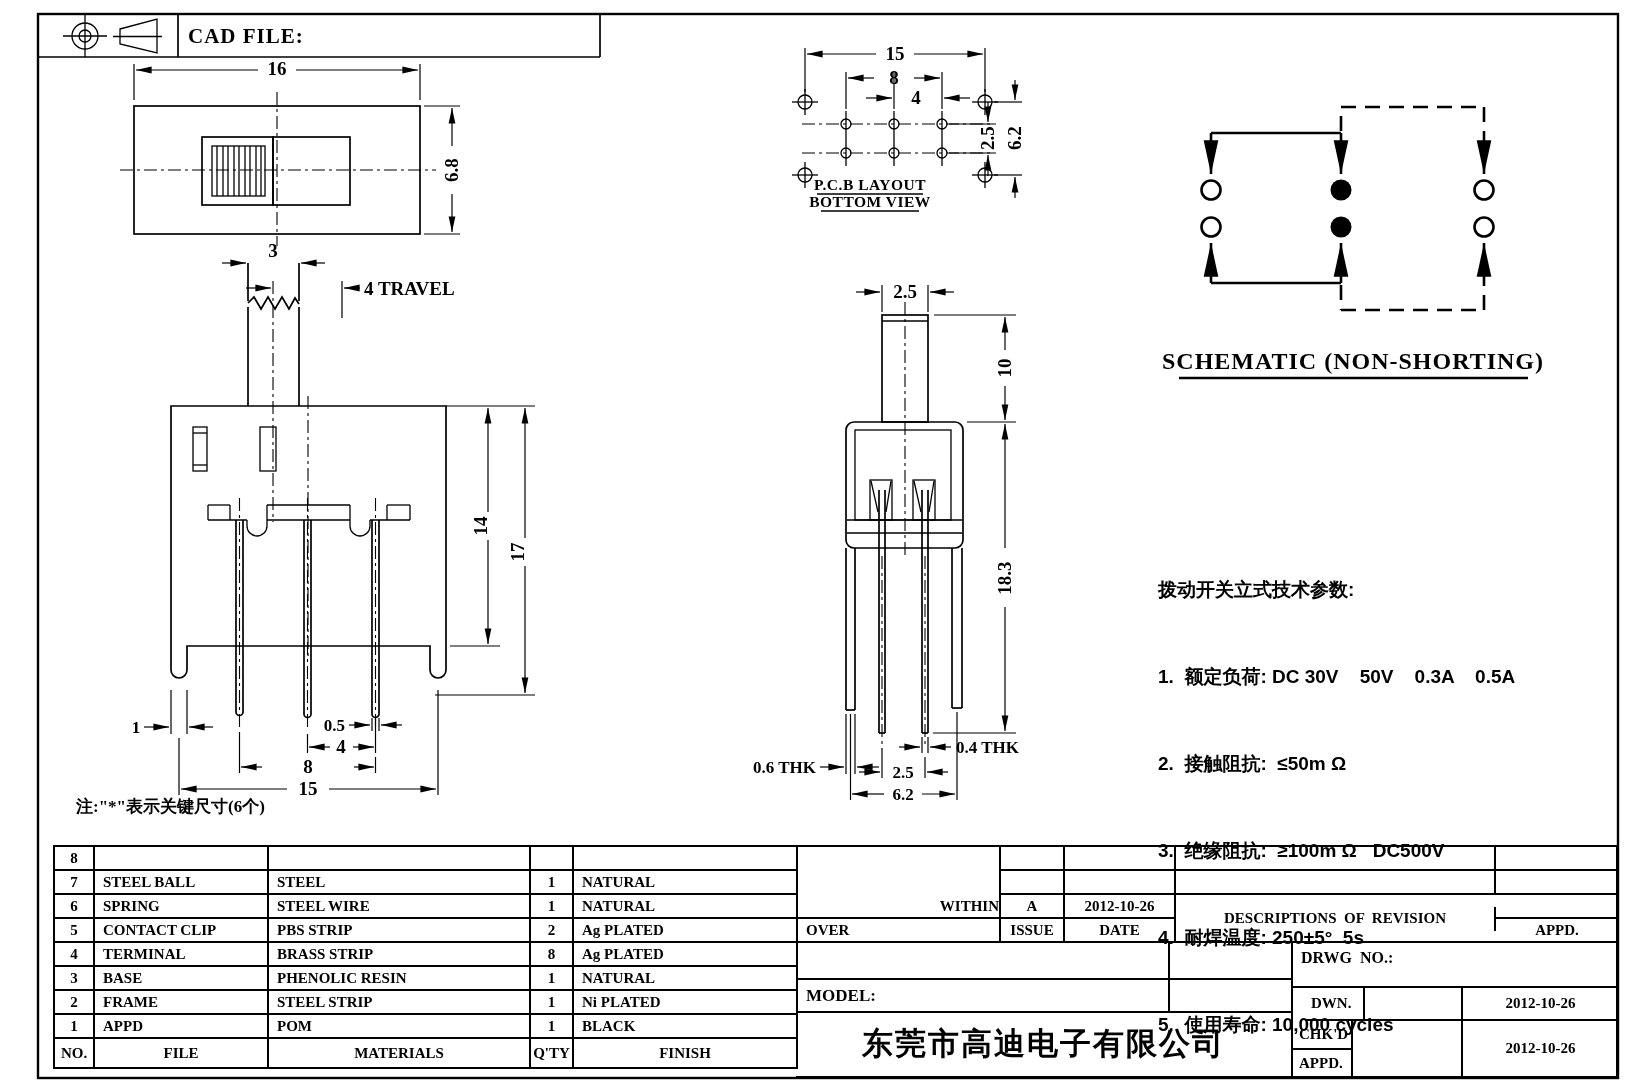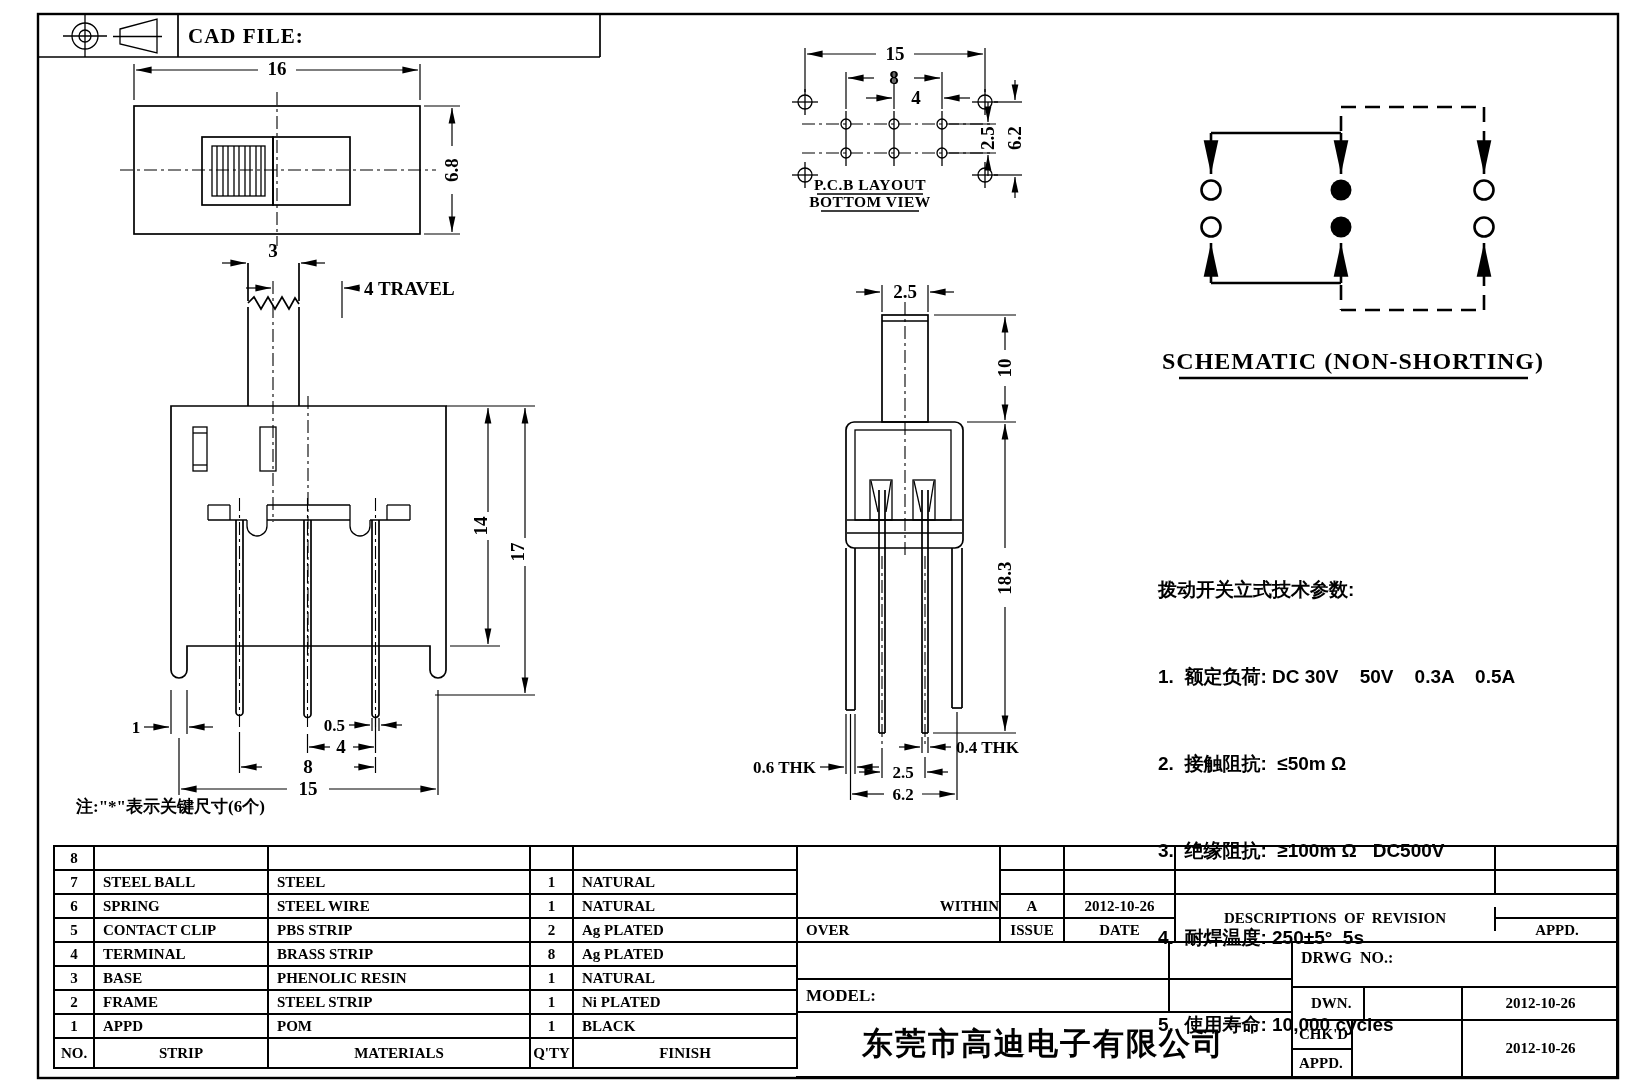--- a/index.html
+++ b/index.html
@@ -443,21 +443,21 @@
         </tr>
   <tr style="height:24px">
           <td class="c">1</td>
           <td>APPD</td>
           <td>POM</td>
           <td class="c">1</td>
           <td>BLACK</td>
         </tr>
   <tr style="height:30px">
           <td class="c">NO.</td>
-          <td class="c">STRIP</td>
+          <td class="c">FILE</td>
           <td class="c">MATERIALS</td>
           <td class="c">Q'TY</td>
           <td class="c">FINISH</td>
         </tr>
 </tbody>
     </table>
 
 <div class="abs" id="revision">
   <div class="cell br ctr" style="left:0;top:0;width:205px;height:48px;padding-top:4px;line-height:21px;">
     <div>TOLERANCE</div>

